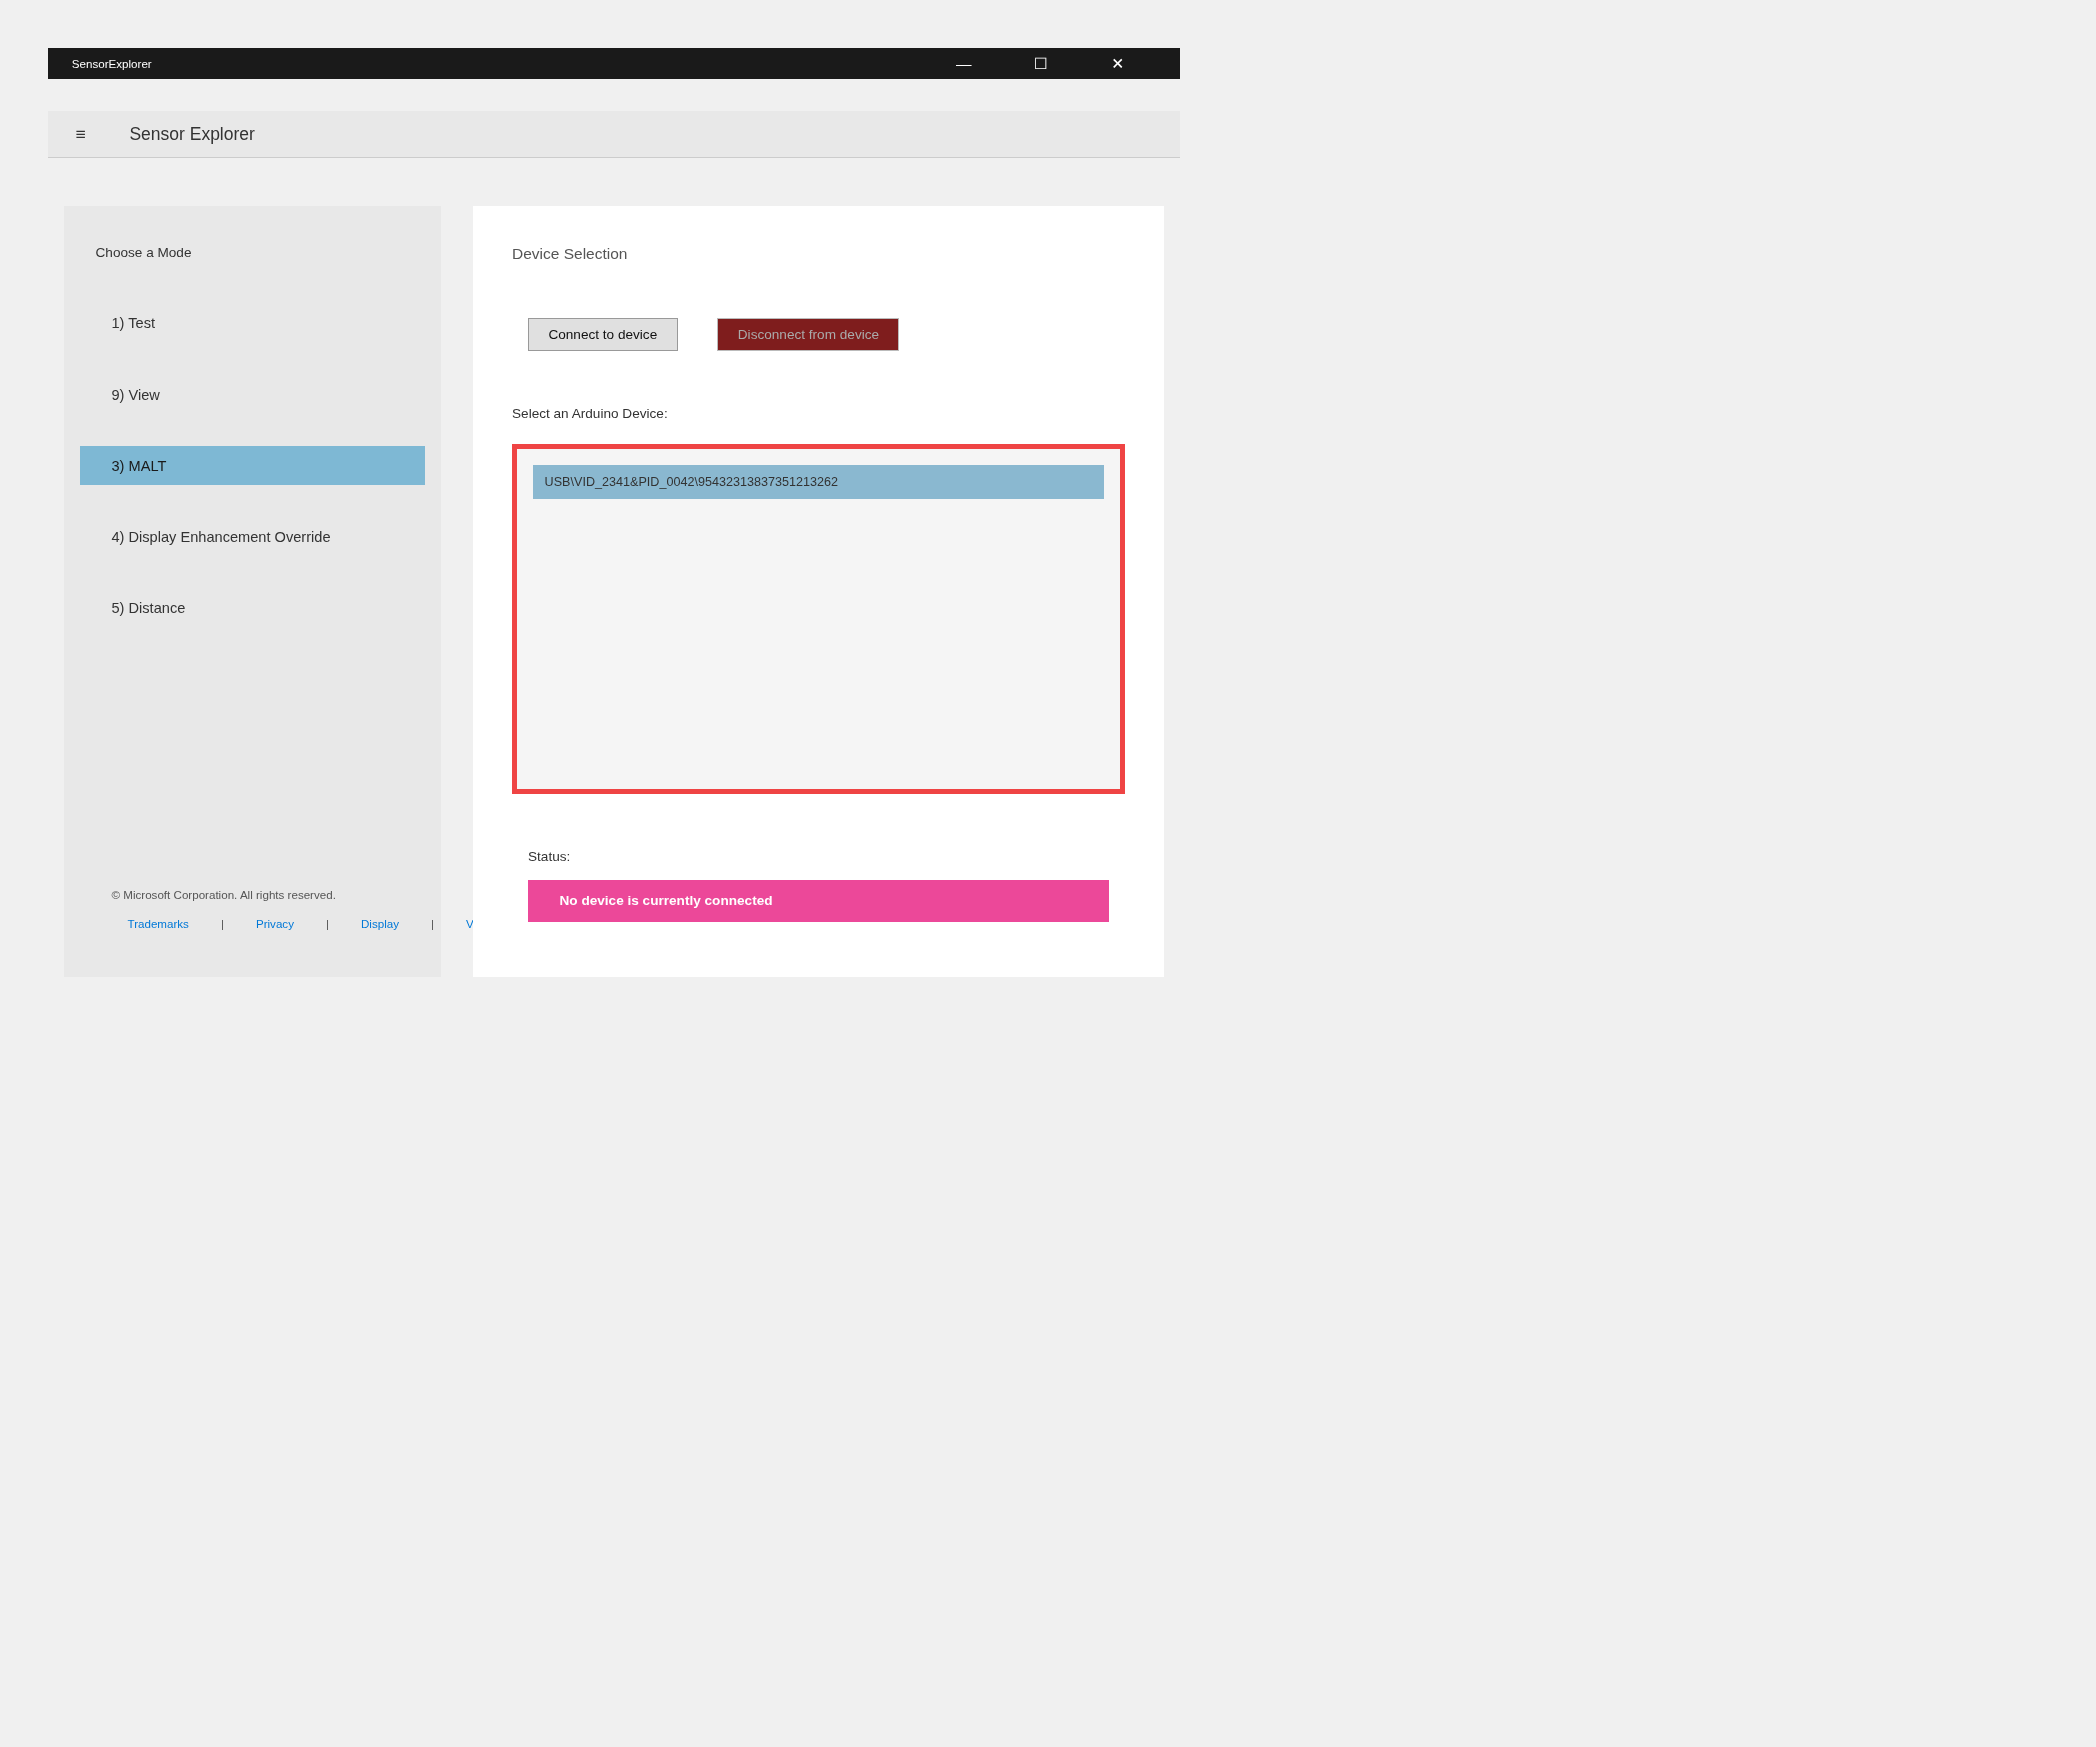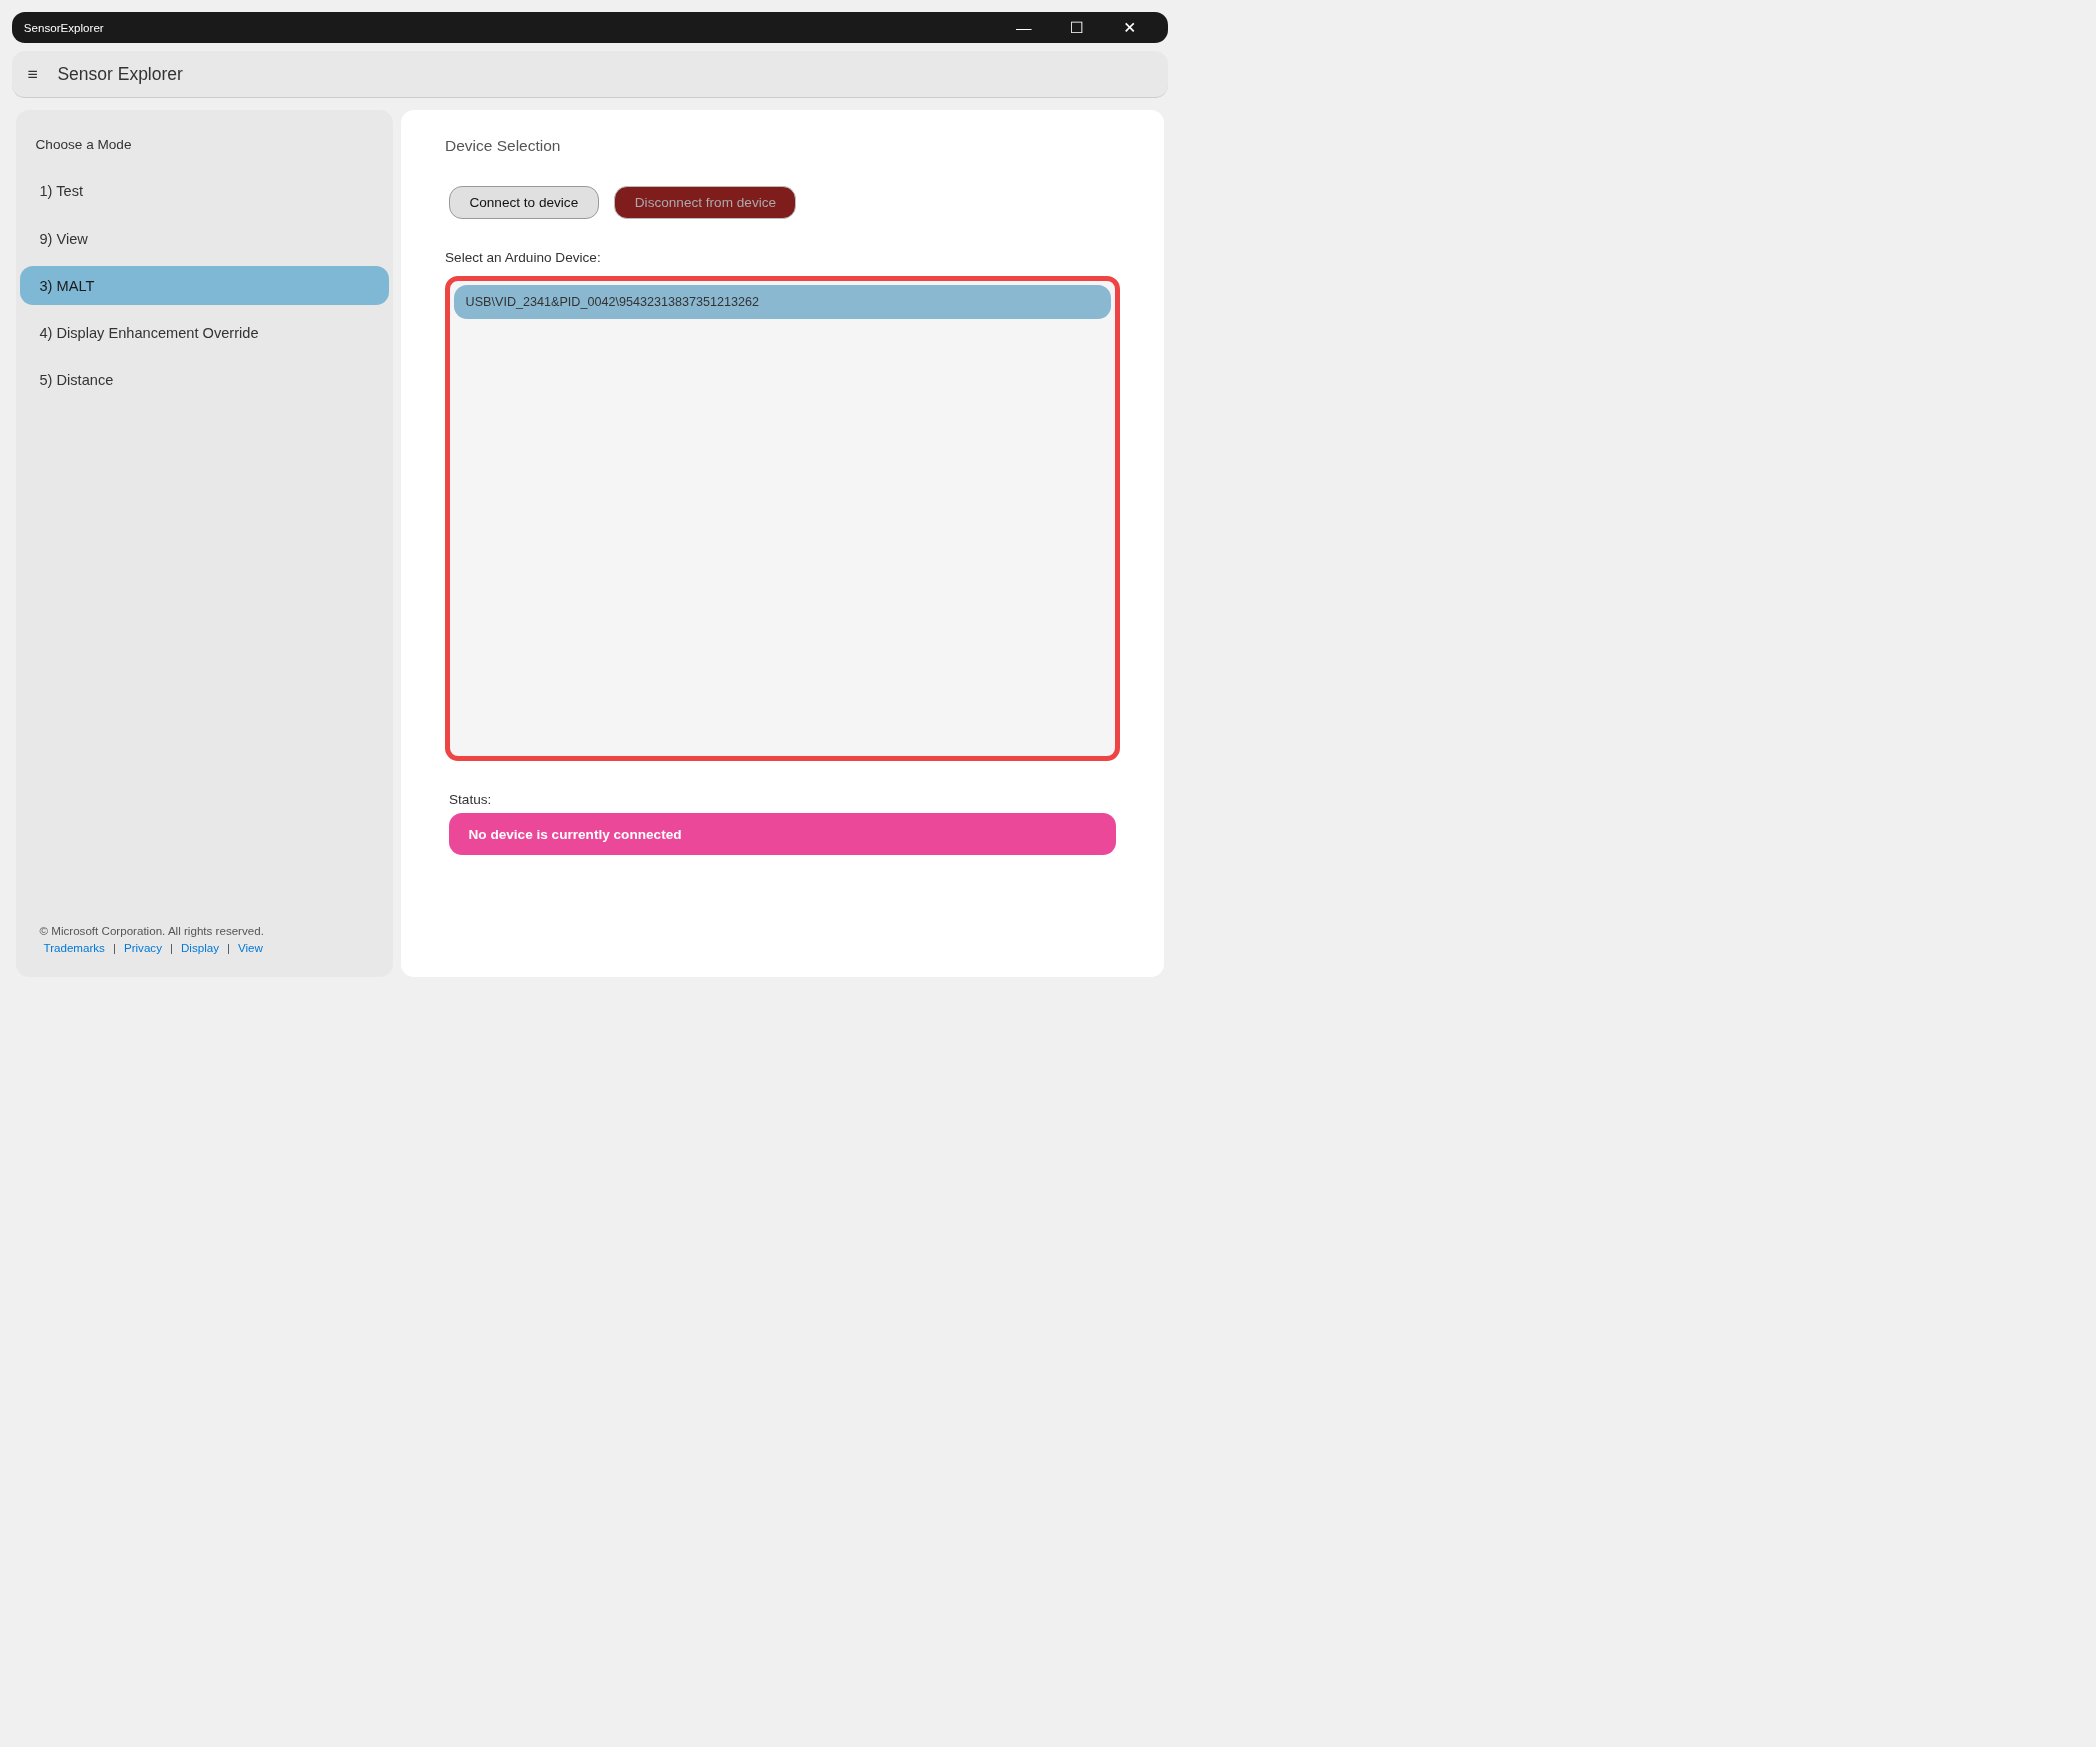--- a/index.html
+++ b/index.html
@@ -1,15 +1,15 @@
 <!DOCTYPE html>
 <html><head>
   <meta charset="utf-8">
   <style>
-    * { margin: 4px; padding: 0; box-sizing: border-box; border-radius: 13px; }
+    * { margin: 16px; padding: 0; box-sizing: border-box; }
     body {
       font-family: 'Segoe UI', sans-serif;
       font-size: 13.6px;
       background: #f0f0f0;
       width: 1164px;
       height: 977px;
       overflow: hidden;
       display: flex;
       flex-direction: column;
     }
@@ -112,21 +112,21 @@
     .sidebar-footer-links a {
       color: #0078d7;
       text-decoration: none;
     }
     .pipe { color: #555; }
 
     
     .content {
       flex: 1;
       background: white;
-      padding: 23px 40px;
+      padding: 23px 23px;
       display: flex;
       flex-direction: column;
       overflow-y: auto;
     }
     .section-title {
       font-size: 15.5px;
       color: #555;
       margin-bottom: 23px;
       font-weight: 400;
     }

